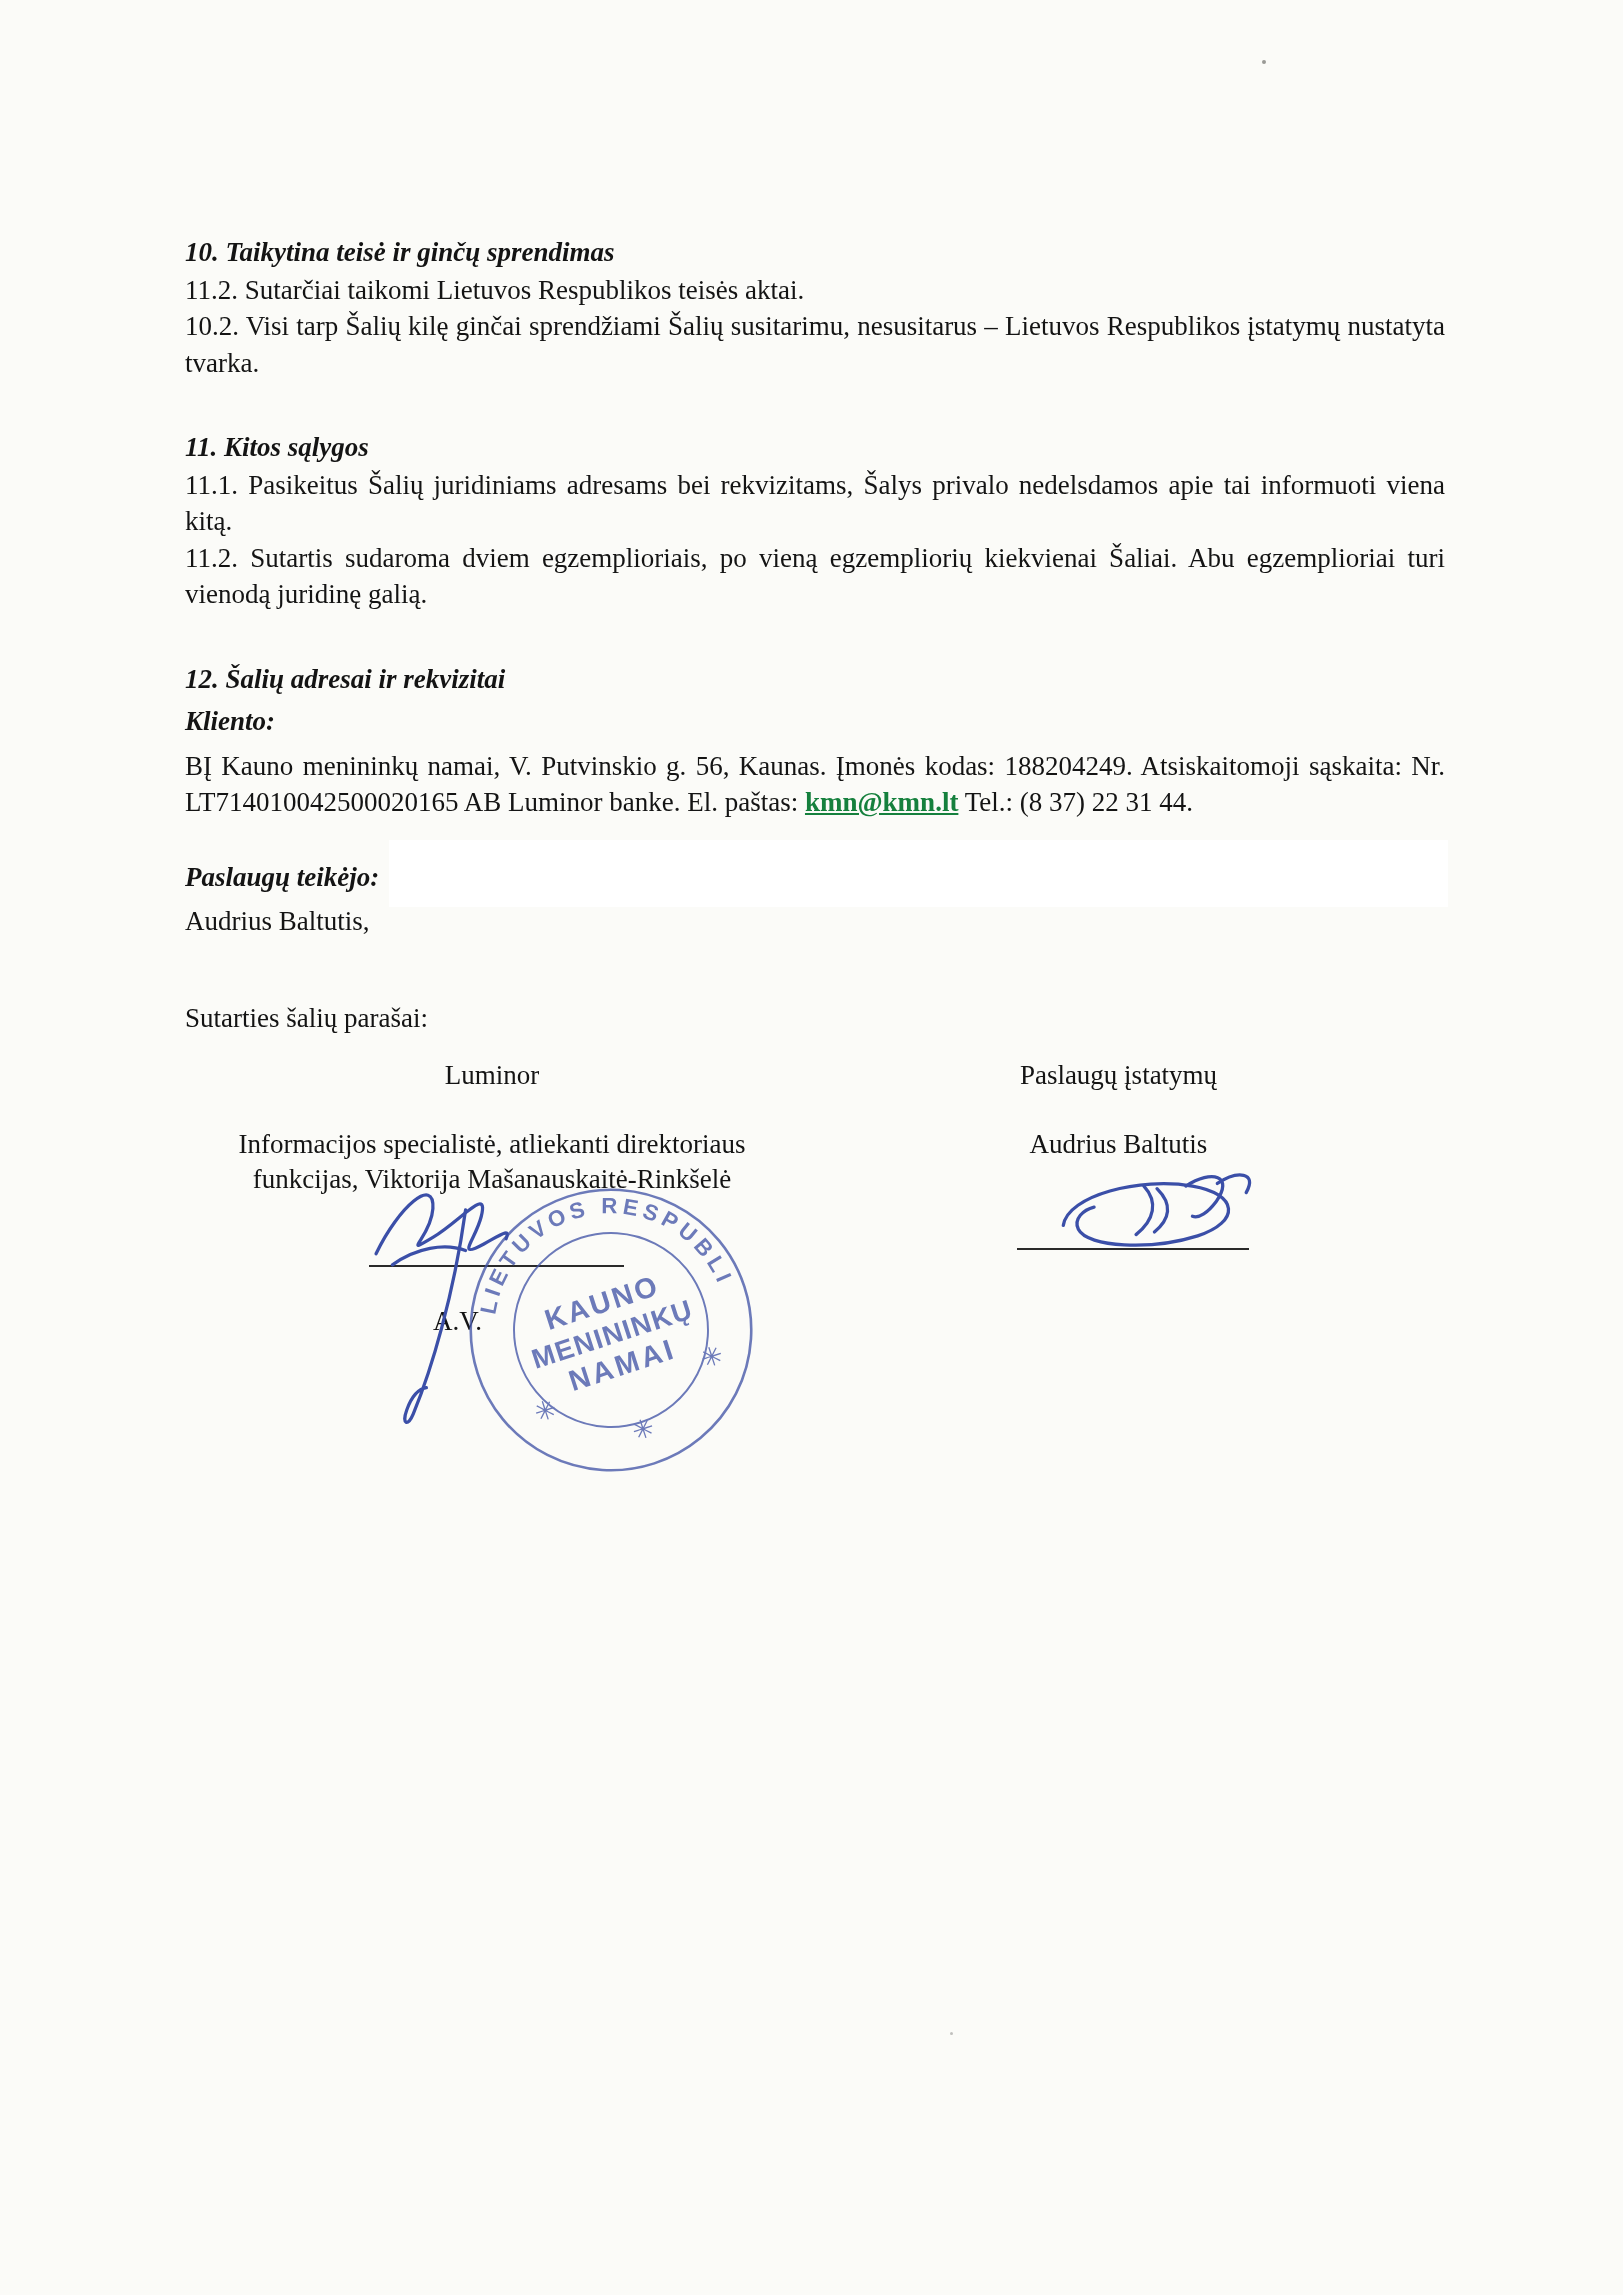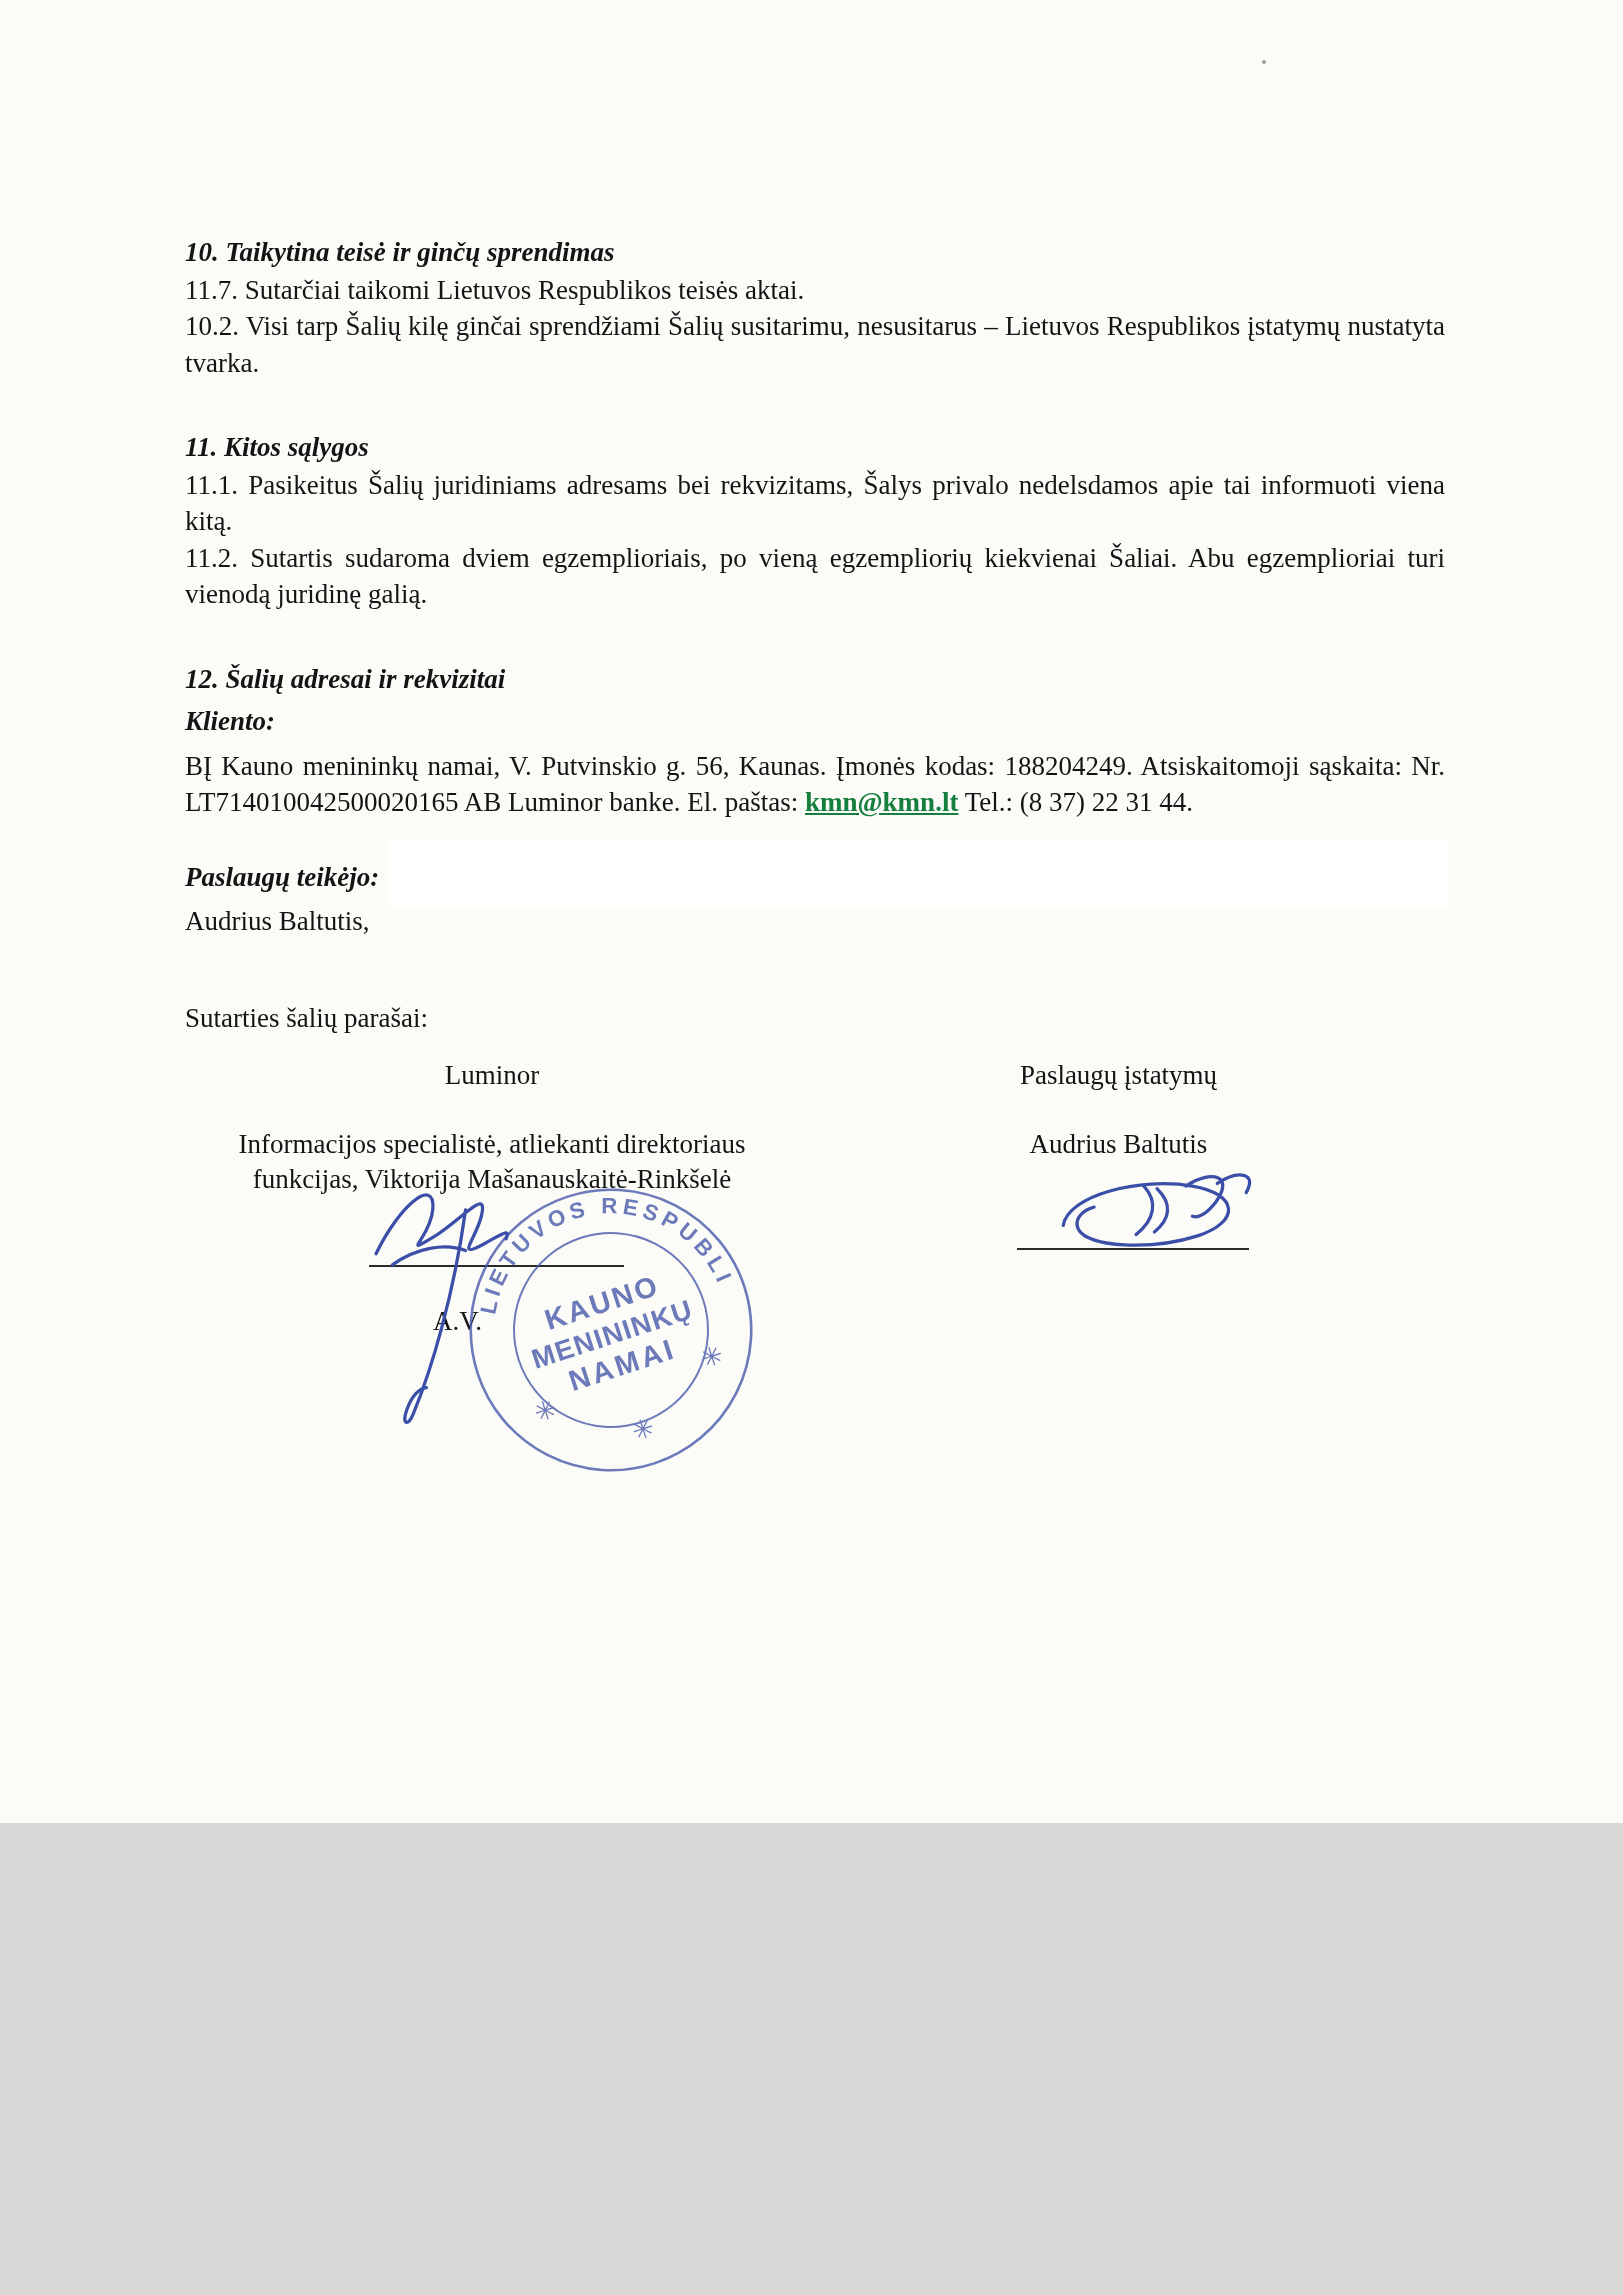--- a/index.html
+++ b/index.html
@@ -1,18 +1,18 @@
 <!DOCTYPE html>
 <html style="font-size:10.5px"><head>
 <meta charset="utf-8">
 <style>
   html, body { margin: 0; padding: 0; background: #d8d8d6; }
   .page {
     position: relative;
-    width: 1623px; height: 1823px;
+    width: 1623px; height: 2295px;
     background: #fbfbf8;
     font-family: "Liberation Serif", serif;
     color: #141414;
     overflow: hidden;
   }
   .content {
     position: absolute;
     left: 185px; top: 234px; width: 1260px;
     font-size: 27px; line-height: 1.35;
   }
@@ -68,21 +68,21 @@
 <body>
 
 <div class="page">
 
   <div class="speck speck-1"></div>
   <div class="speck speck-2"></div>
 
   <div class="content">
 
     <p class="sec-heading">10. Taikytina teisė ir ginčų sprendimas</p>
-    <p class="para">11.7. Sutarčiai taikomi Lietuvos Respublikos teisės aktai.</p>
+    <p class="para">11.2. Sutarčiai taikomi Lietuvos Respublikos teisės aktai.</p>
     <p class="para">10.2. Visi tarp Šalių kilę ginčai sprendžiami Šalių susitarimu, nesusitarus – Lietuvos Respublikos įstatymų nustatyta tvarka.</p>
 
     <p class="sec-heading sec-gap">11. Kitos sąlygos</p>
     <p class="para">11.1. Pasikeitus Šalių juridiniams adresams bei rekvizitams, Šalys privalo nedelsdamos apie tai informuoti viena kitą.</p>
     <p class="para">11.2. Sutartis sudaroma dviem egzemplioriais, po vieną egzempliorių kiekvienai Šaliai. Abu egzemplioriai turi vienodą juridinę galią.</p>
 
     <p class="sec-heading sec-gap">12. Šalių adresai ir rekvizitai</p>
     <p class="sub-label">Kliento:</p>
     <p class="para"><span>BĮ Kauno menininkų namai, V. Putvinskio g. 56, Kaunas. Įmonės kodas: 188204249. Atsiskaitomoji sąskaita: Nr. LT714010042500020165 AB Luminor banke. El. paštas: </span><a class="link">kmn@kmn.lt</a><span> Tel.: (8 37) 22 31 44.</span></p>
 

